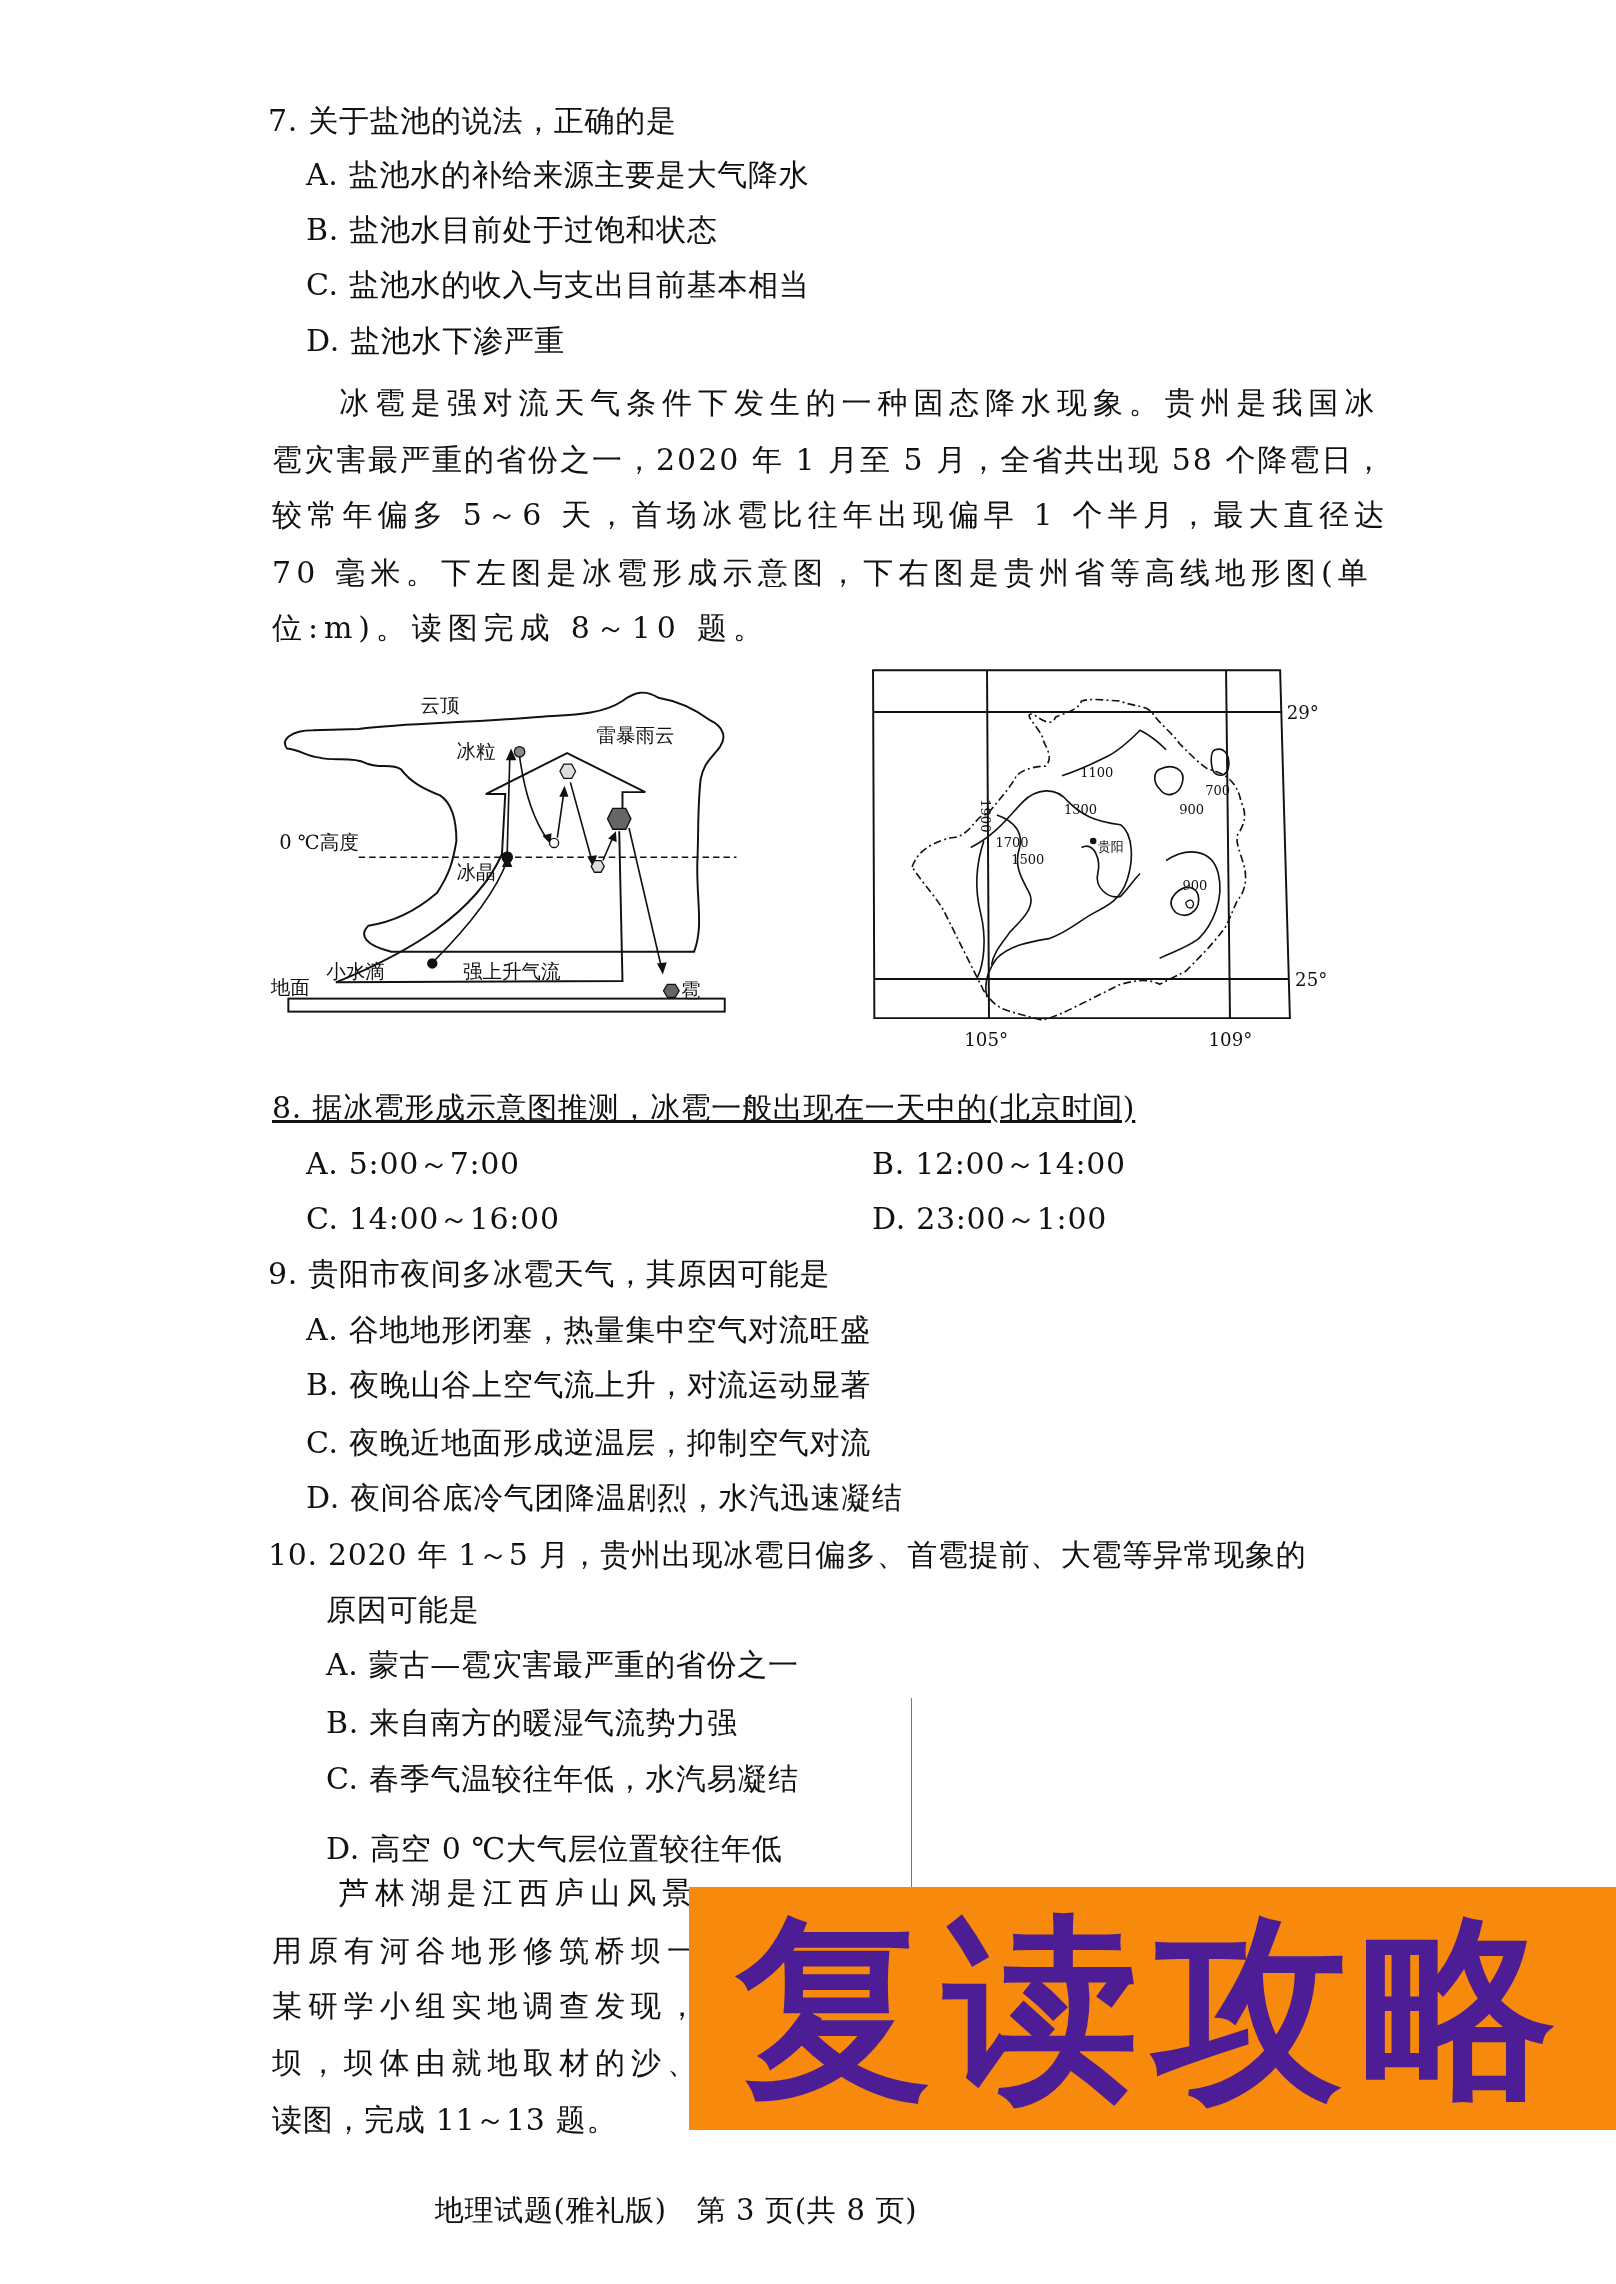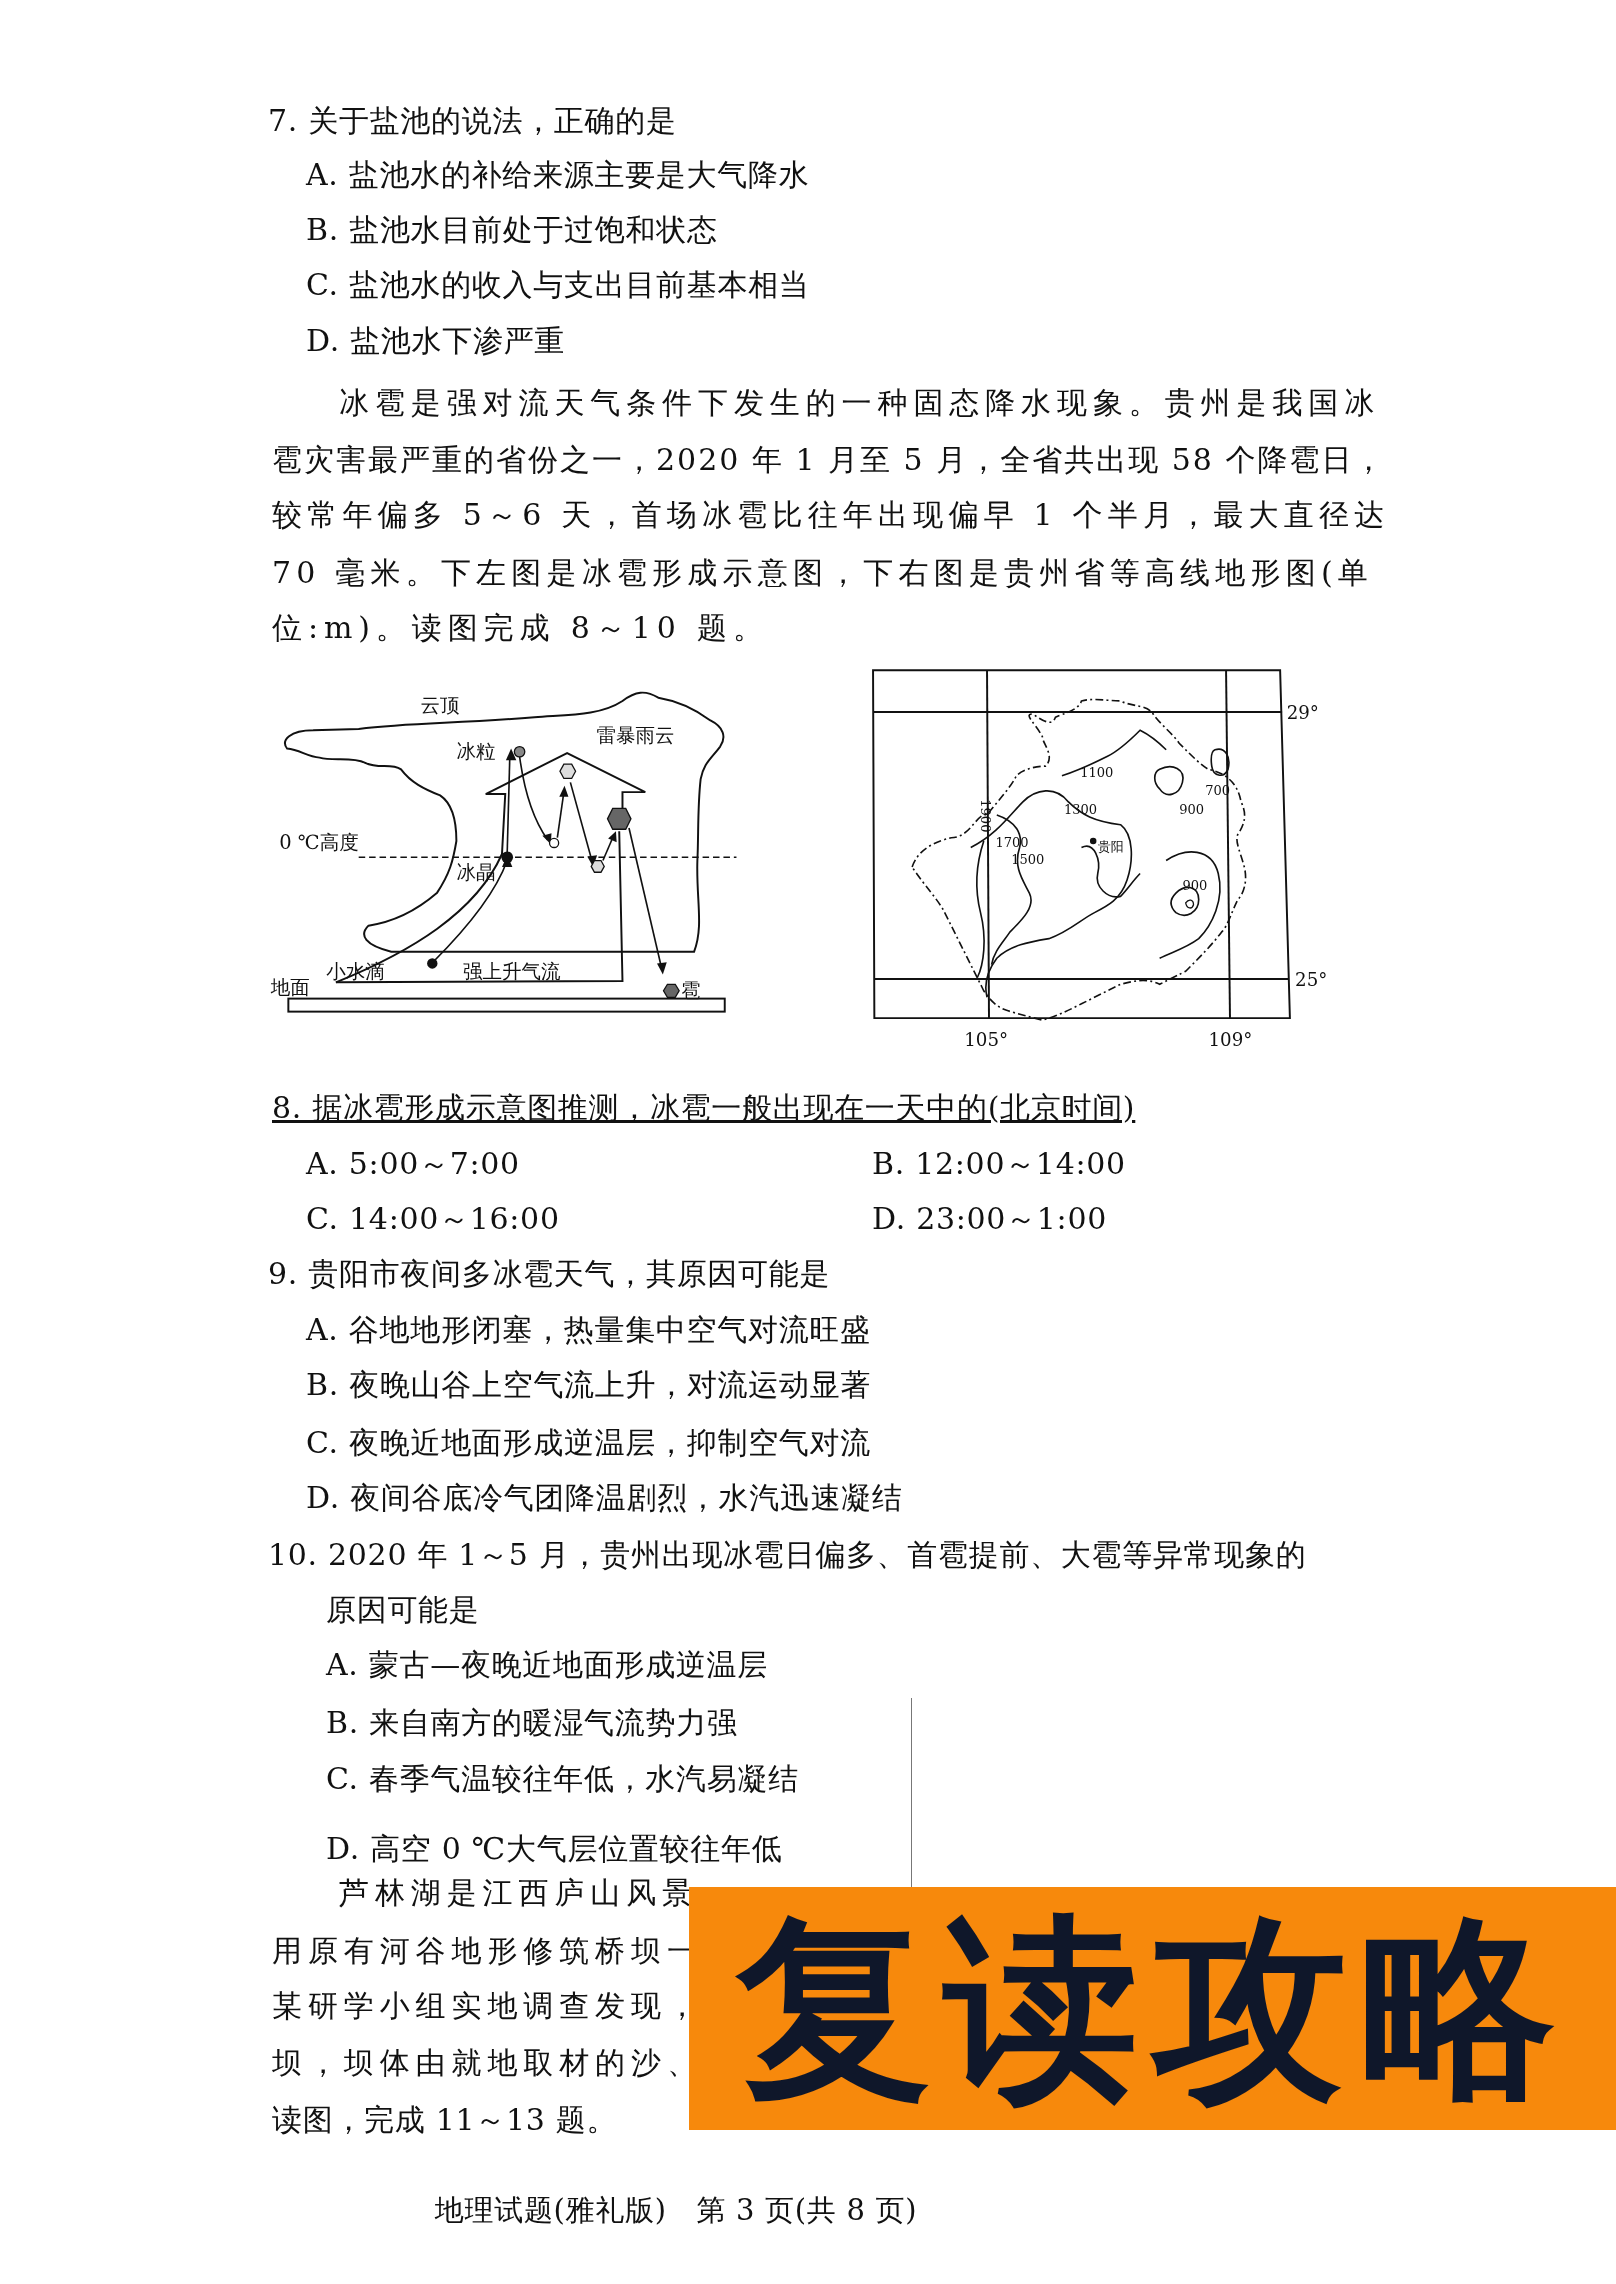--- a/index.html
+++ b/index.html
@@ -4,21 +4,21 @@
 <style>
   html, body { margin:0; padding:0; background:#ffffff; }
   body { width:1616px; height:2284px; position:relative; overflow:hidden;
          font-family:"DejaVu Serif", "Liberation Serif", serif; color:#111; }
   .line { position:absolute; white-space:nowrap; font-size:30px; line-height:39px; letter-spacing:0.7px; }
   .para { letter-spacing:5.9px; }
   .fig { position:absolute; }
   .fig text { font-family:"DejaVu Serif", serif; fill:#111; }
   .banner { position:absolute; left:689px; top:1887px; width:927px; height:243px; background:#F7890C;
             display:flex; align-items:center; justify-content:center; }
-  .banner span { color:#0f172a; font-family:"DejaVu Sans", sans-serif; font-weight:bold; font-size:195px; letter-spacing:13px; line-height:1; }
+  .banner span { color:#4c1d95; font-family:"DejaVu Sans", sans-serif; font-weight:bold; font-size:195px; letter-spacing:13px; line-height:1; }
   .footer { position:absolute; top:2191px; left:0; width:1352px; text-align:center; font-size:29px; letter-spacing:0.7px; }
   .stray { position:absolute; left:911px; top:1698px; width:1.3px; height:189px; background:#777; }
 </style>
 </head>
 <body>
 
 <div class="line" style="left:268px;top:101px;">7. 关于盐池的说法，正确的是</div>
 <div class="line" style="left:306px;top:155px;">A. 盐池水的补给来源主要是大气降水</div>
 <div class="line" style="left:306px;top:210px;">B. 盐池水目前处于过饱和状态</div>
 <div class="line" style="left:306px;top:265px;">C. 盐池水的收入与支出目前基本相当</div>
@@ -123,21 +123,21 @@
 <div class="line" style="left:872px;top:1199px;">D. 23:00～1:00</div>
 
 <div class="line" style="left:268px;top:1254px;">9. 贵阳市夜间多冰雹天气，其原因可能是</div>
 <div class="line" style="left:306px;top:1310px;">A. 谷地地形闭塞，热量集中空气对流旺盛</div>
 <div class="line" style="left:306px;top:1365px;">B. 夜晚山谷上空气流上升，对流运动显著</div>
 <div class="line" style="left:306px;top:1423px;">C. 夜晚近地面形成逆温层，抑制空气对流</div>
 <div class="line" style="left:306px;top:1478px;">D. 夜间谷底冷气团降温剧烈，水汽迅速凝结</div>
 
 <div class="line" style="left:268px;top:1535px;">10. 2020 年 1～5 月，贵州出现冰雹日偏多、首雹提前、大雹等异常现象的</div>
 <div class="line" style="left:326px;top:1590px;">原因可能是</div>
-<div class="line" style="left:326px;top:1645px;">A. 蒙古—夜晚近地面形成逆温层</div>
+<div class="line" style="left:326px;top:1645px;">A. 蒙古—雹灾害最严重的省份之一</div>
 <div class="line" style="left:326px;top:1703px;">B. 来自南方的暖湿气流势力强</div>
 <div class="line" style="left:326px;top:1759px;">C. 春季气温较往年低，水汽易凝结</div>
 <div class="line" style="left:326px;top:1816px;margin-top:13px;">D. 高空 0 ℃大气层位置较往年低</div>
 
 <div class="stray"></div>
 
 <div class="line para" style="left:339px;top:1873px;">芦林湖是江西庐山风景</div>
 <div class="line para" style="left:272px;top:1931px;">用原有河谷地形修筑桥坝一</div>
 <div class="line para" style="left:272px;top:1986px;">某研学小组实地调查发现，在</div>
 <div class="line para" style="left:272px;top:2043px;">坝，坝体由就地取材的沙、砾</div>

